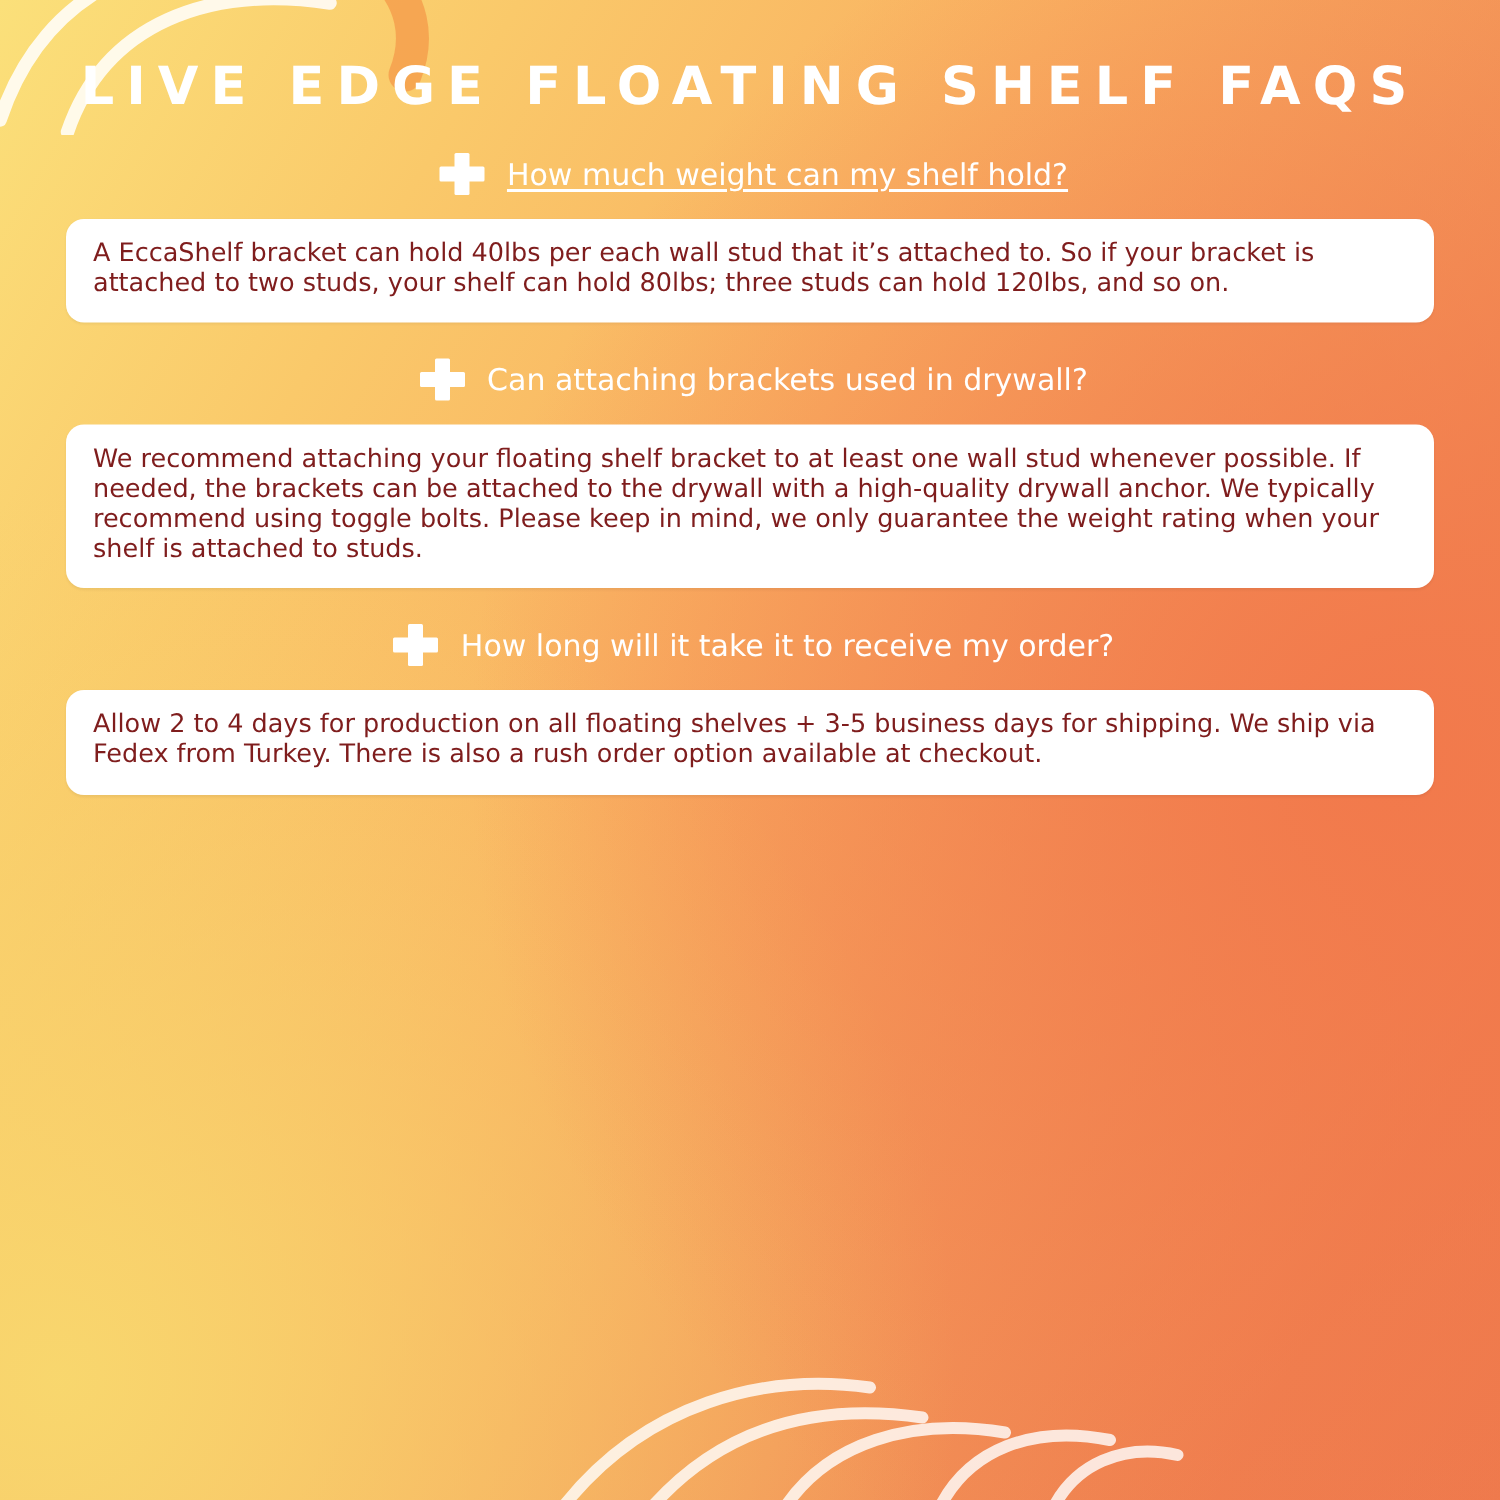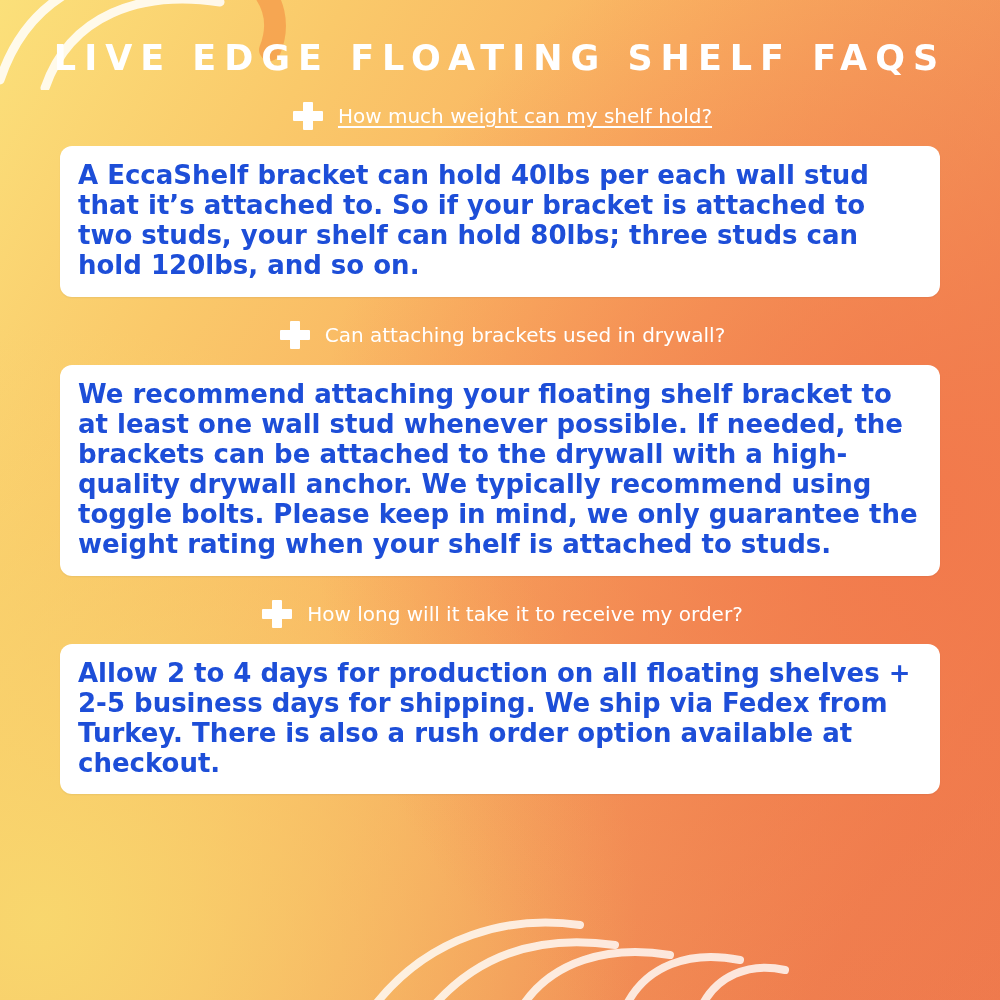--- a/index.html
+++ b/index.html
@@ -37,21 +37,21 @@
     right: 210px;
     bottom: -10px;
     width: 420px;
     height: 120px;
   }
   .deco svg { display: block; }
 
   .content {
     position: relative;
     z-index: 2;
-    padding: 0 40px;
+    padding: 0 24px;
   }
 
   .faq-title {
     text-align: center;
     color: #ffffff;
     font-size: 35px;
     font-weight: 700;
     letter-spacing: 8px;
     margin: 38px 0 14px 0;
     font-family: "DejaVu Sans", sans-serif;
@@ -103,24 +103,24 @@
   .question.underlined { text-decoration: underline; text-underline-offset: 3px; }
 
   .answer-card {
     background: #ffffff;
     border-radius: 12px;
     padding: 14px 18px 16px 18px;
     margin: 0 20px;
     box-shadow: 0 1px 2px rgba(0,0,0,0.06);
   }
   .answer-text {
-    color: #1d4ed8;
-    font-size: 26px;
+    color: #7f1d1d;
+    font-size: 17px;
     line-height: 1.16;
-    font-weight: 700;
+    font-weight: 400;
   }
 </style>
 </head>
 <body>
 
 <div class="page">
 
   <div class="deco deco-top">
     <svg viewBox="0 0 330 130" width="330" height="130" fill="none">
       <path d="M10 120 C 40 30, 120 0, 200 15" stroke="#ffffff" stroke-width="9" stroke-linecap="round" opacity="0.85"></path>
@@ -162,18 +162,18 @@
         <div class="answer-text">We recommend attaching your floating shelf bracket to at least one wall stud whenever possible. If needed, the brackets can be attached to the drywall with a high-quality drywall anchor. We typically recommend using toggle bolts. Please keep in mind, we only guarantee the weight rating when your shelf is attached to studs.</div>
       </div>
     </div>
 
     <div class="faq-item">
       <div class="q-row">
         <span class="plus-icon"></span>
         <span class="question">How long will it take it to receive my order?</span>
       </div>
       <div class="answer-card">
-        <div class="answer-text">Allow 2 to 4 days for production on all floating shelves + 2-5 business days for shipping. We ship via Fedex from Turkey. There is also a rush order option available at checkout.</div>
+        <div class="answer-text">Allow 2 to 4 days for production on all floating shelves + 3-5 business days for shipping. We ship via Fedex from Turkey. There is also a rush order option available at checkout.</div>
       </div>
     </div>
 
   </div>
 </div>
 
 </body></html>

